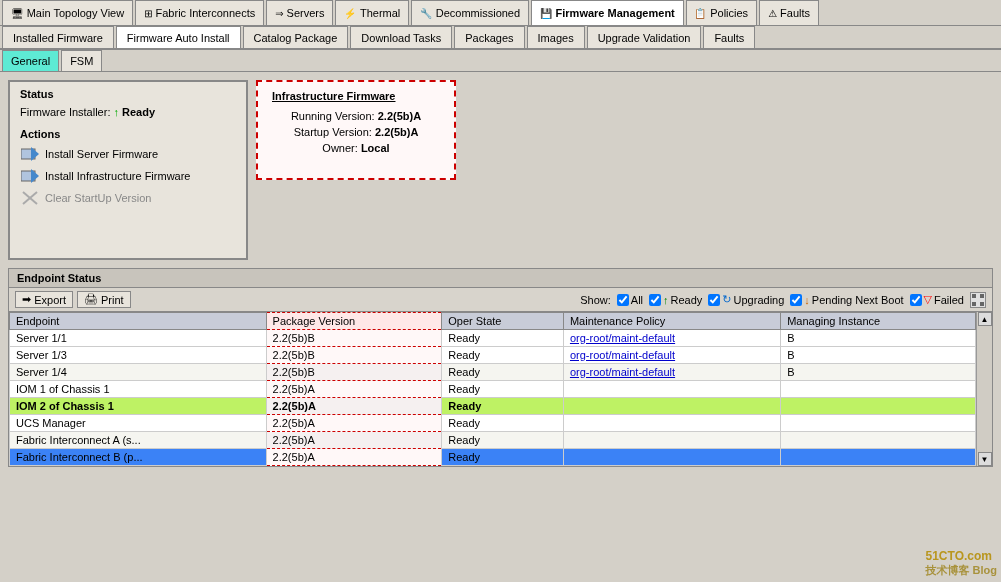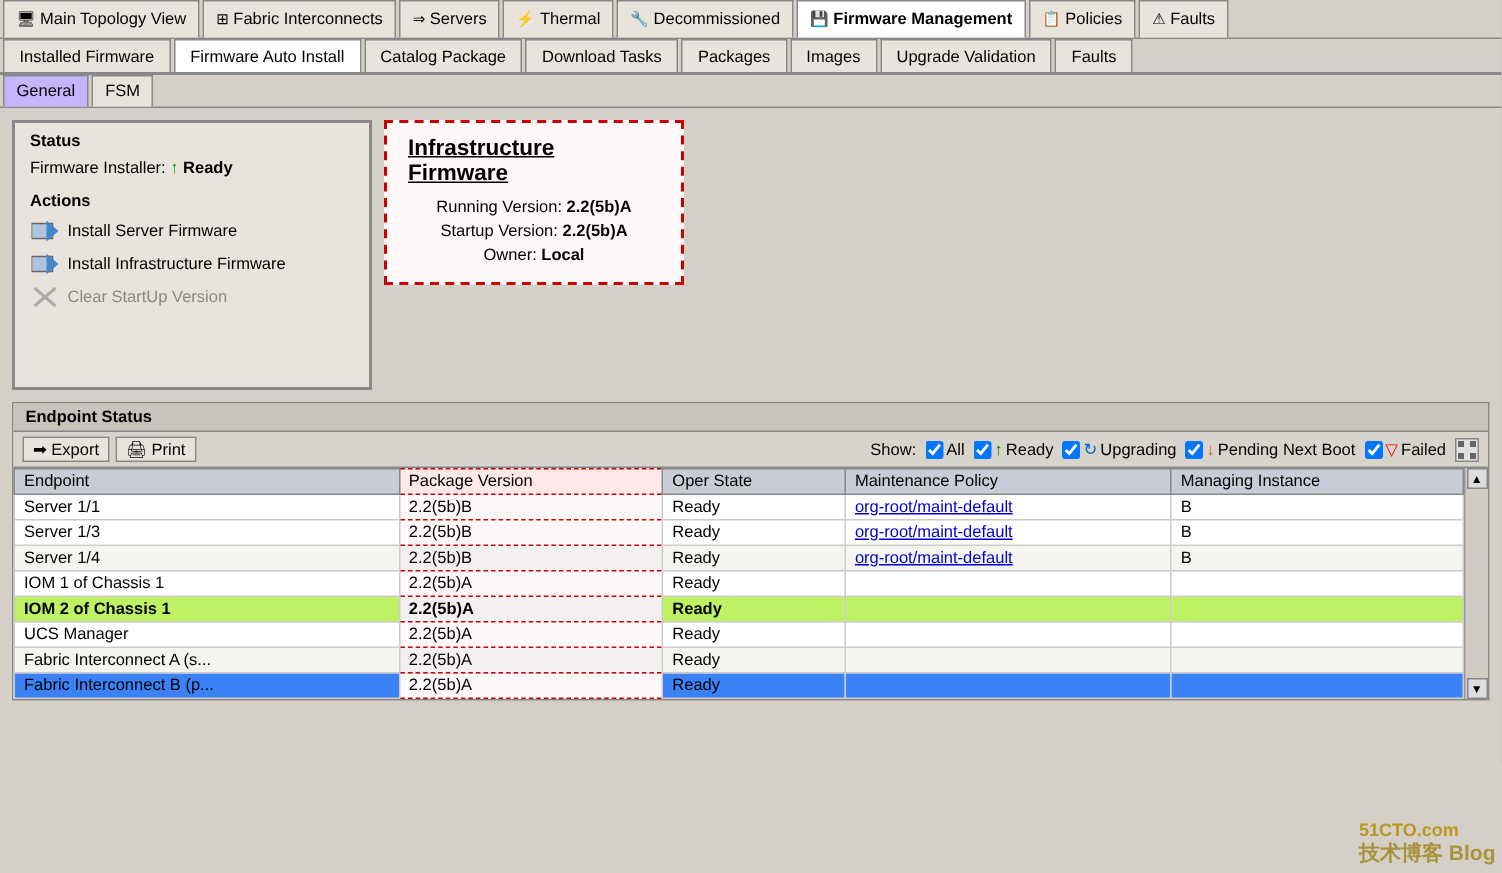--- a/index.html
+++ b/index.html
@@ -82,21 +82,21 @@
       align-items: center;
       padding: 2px 8px;
       border: 1px solid #888;
       border-bottom: none;
       background: #e8e4dc;
       margin-right: 2px;
       cursor: pointer;
       font-size: 11px;
     }
     .third-tab.active {
-      background: #c4b5fd;
+      background: #5eead4;
     }
 
     
     .main-content {
       background: #d4d0c8;
       padding: 8px;
       height: calc(582px - 26px - 24px - 22px);
       overflow: hidden;
     }
 
@@ -159,21 +159,21 @@
       border: 2px dashed #cc0000;
       background: #fff8f8;
       padding: 8px 14px;
       width: 200px;
       min-height: 100px;
       margin-top: 0;
       align-self: flex-start;
     }
     .infra-title {
       font-weight: bold;
-      font-size: 15px;
+      font-size: 11px;
       margin-bottom: 8px;
       text-decoration: underline;
     }
     .infra-row {
       font-size: 11px;
       margin-bottom: 4px;
       text-align: center;
     }
     .infra-bold {
       font-weight: bold;
@@ -267,21 +267,21 @@
     .watermark {
       position: fixed;
       bottom: 4px;
       right: 4px;
       font-size: 12px;
       color: rgba(180,140,0,0.85);
       font-weight: bold;
       pointer-events: none;
     }
     .watermark-sub {
-      font-size: 14px;
+      font-size: 11px;
       color: rgba(150,120,0,0.7);
       text-align: center;
     }
 
     .infra-top-row {
       display: flex;
       gap: 8px;
       align-items: flex-start;
     }
 

